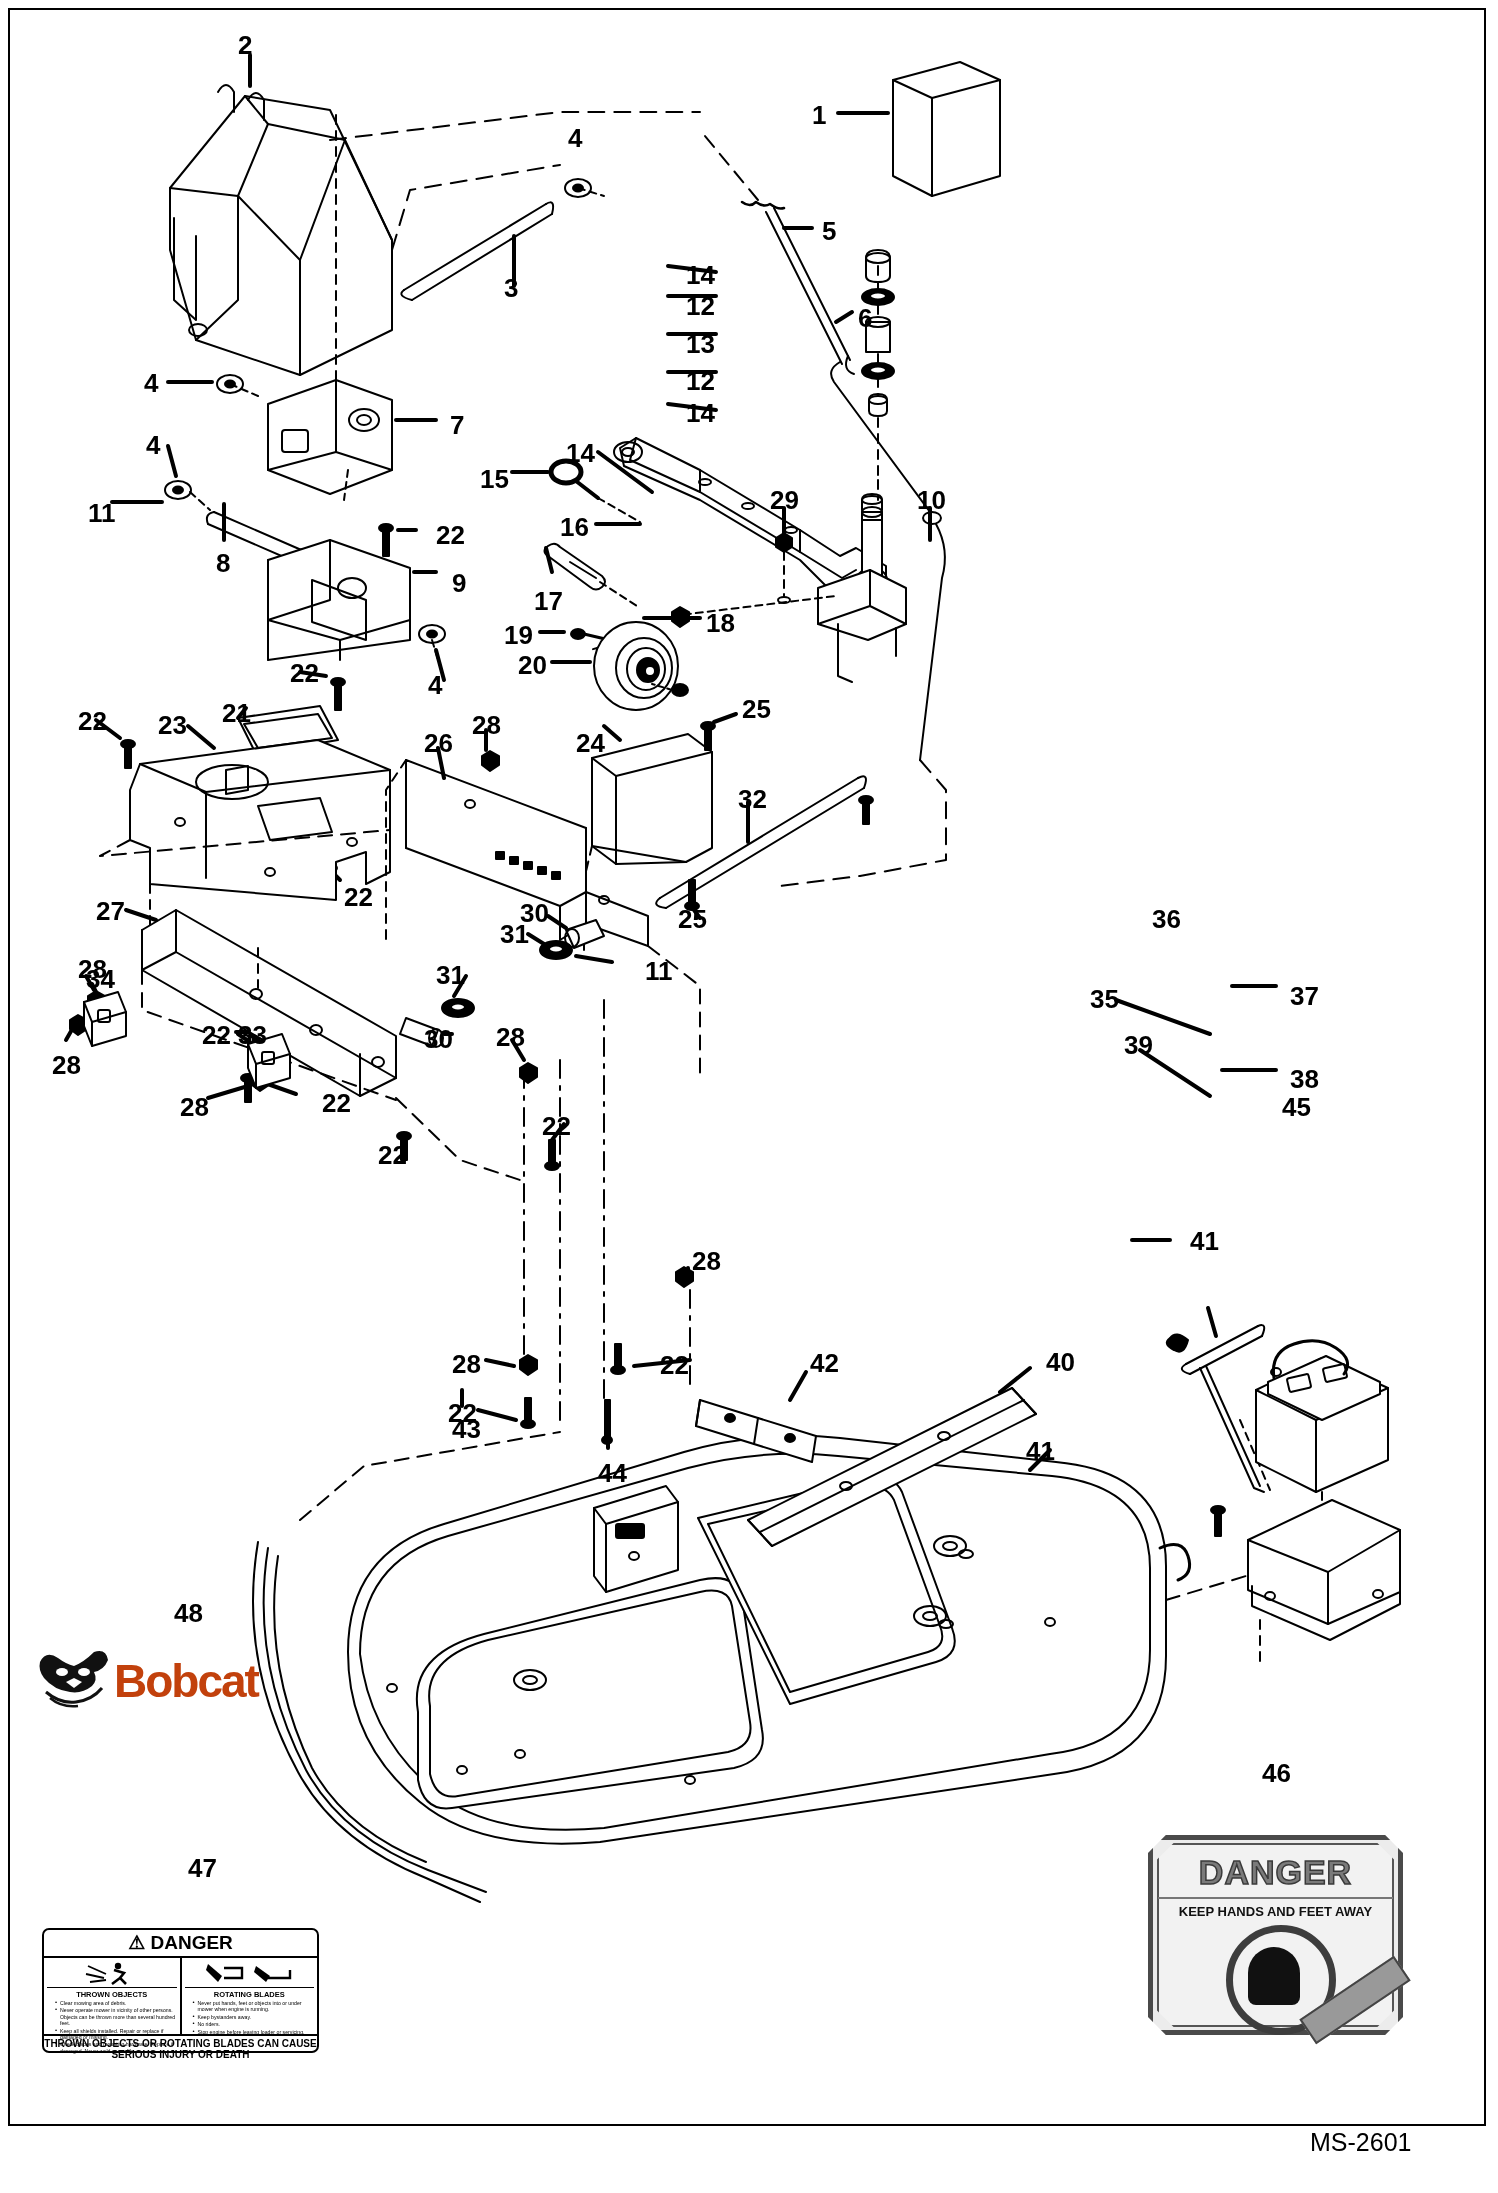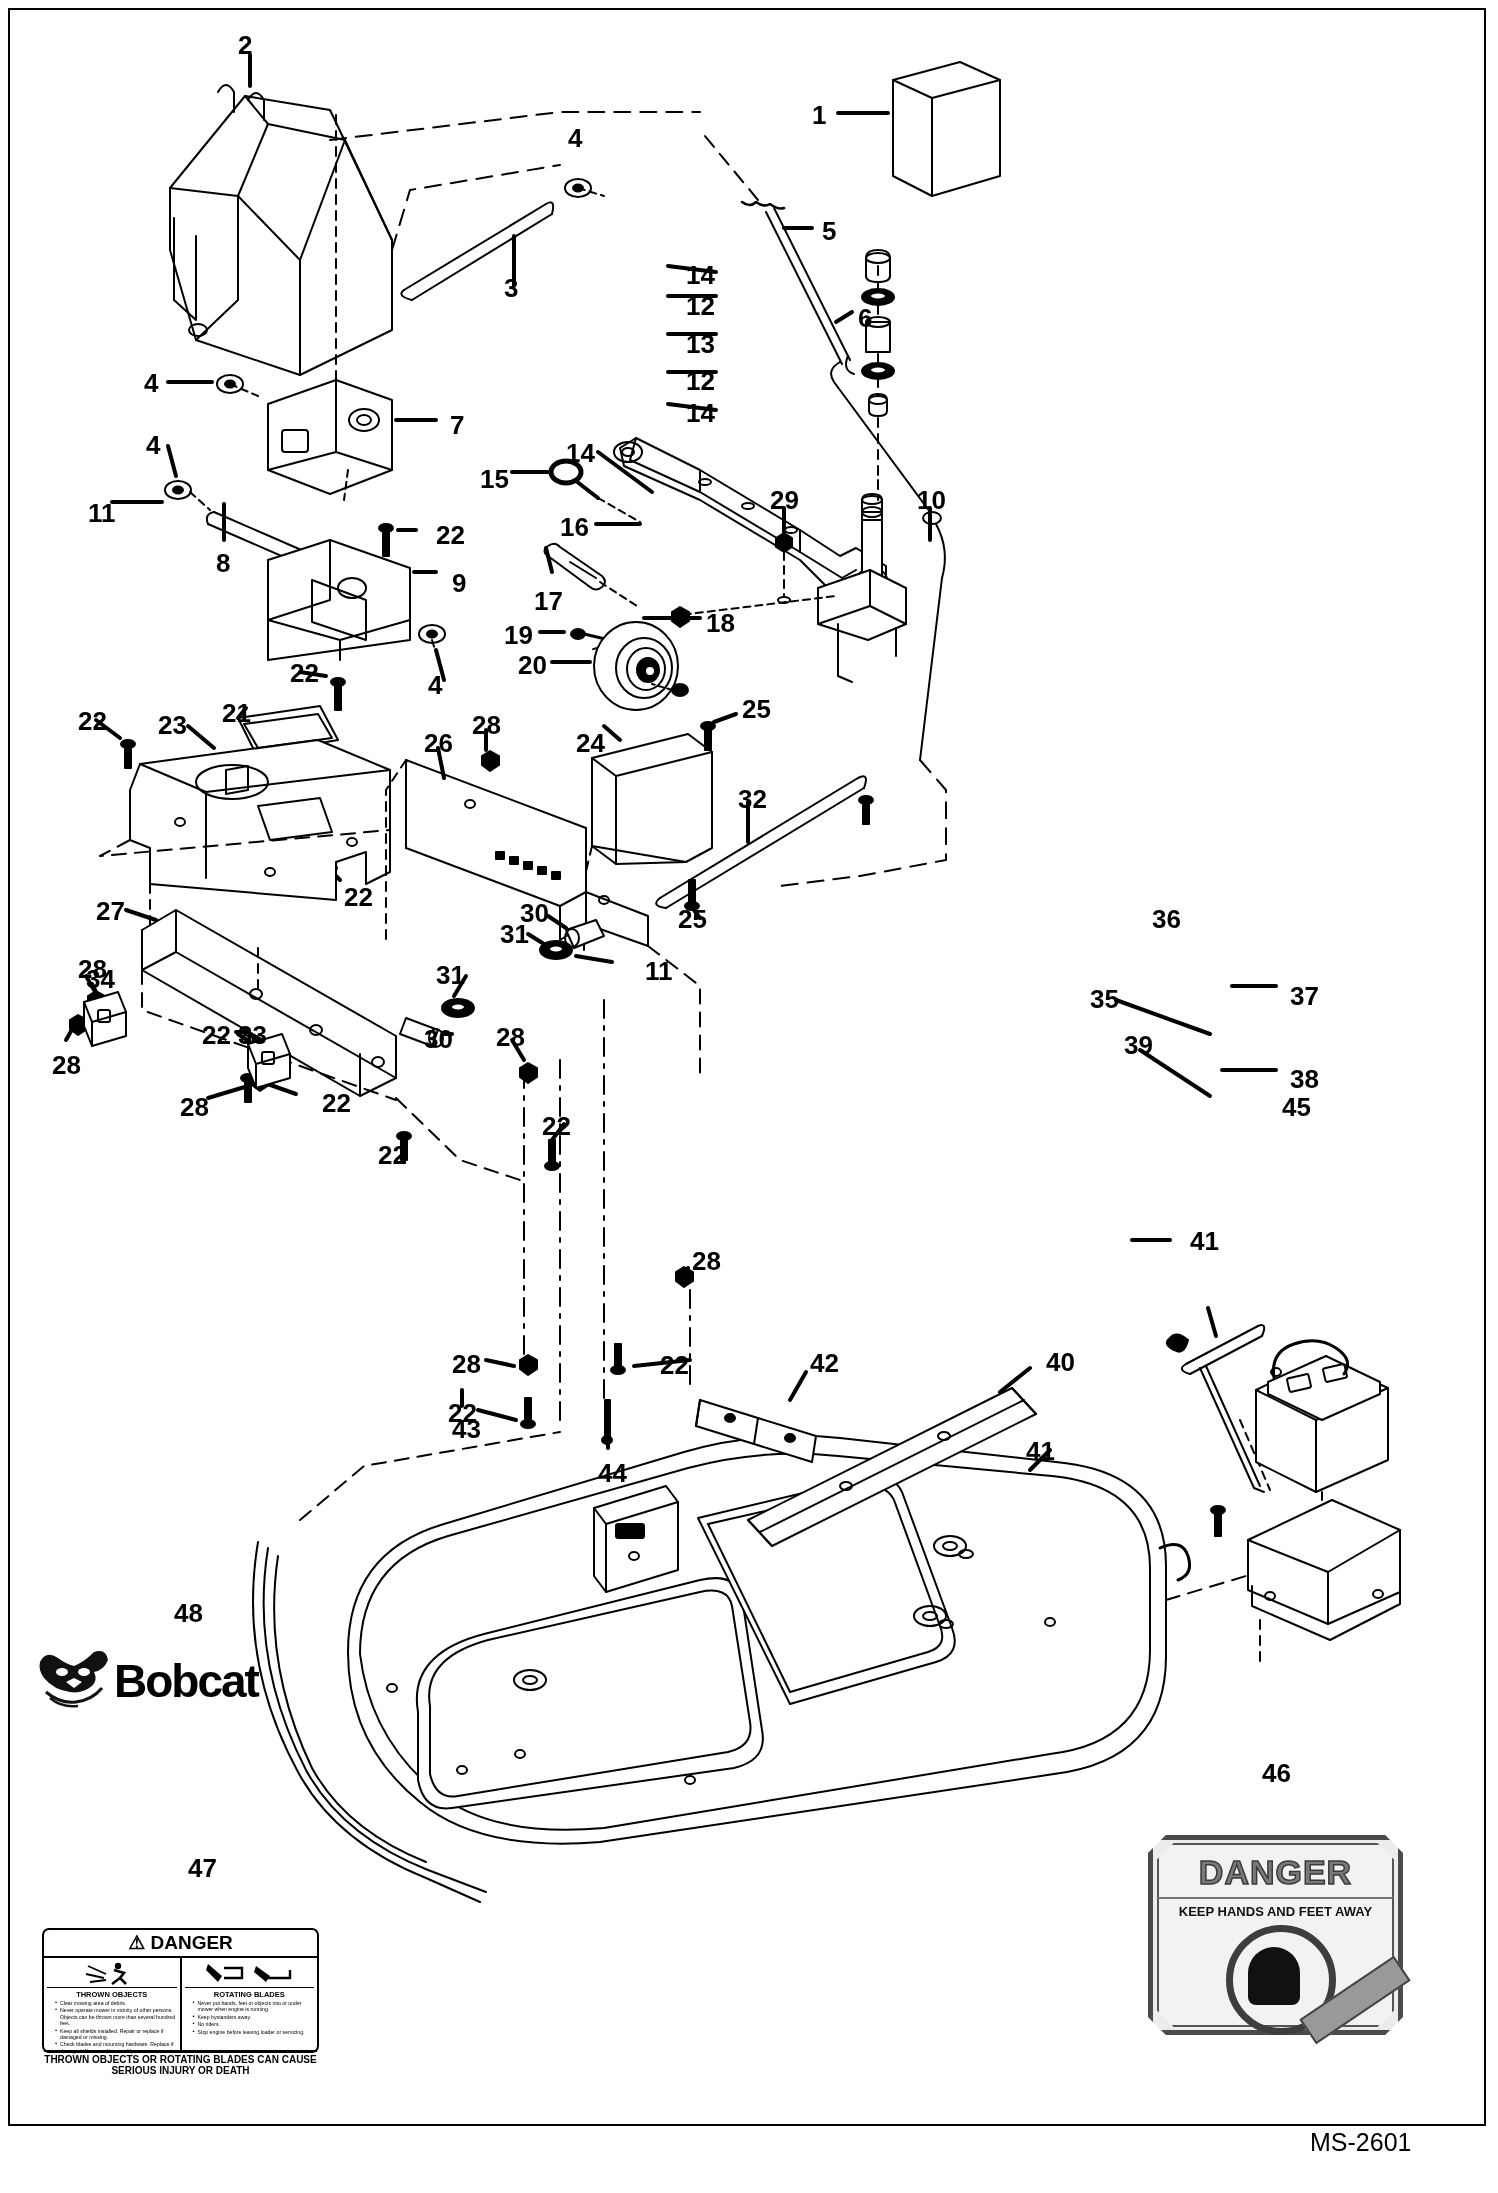--- a/index.html
+++ b/index.html
@@ -22,32 +22,32 @@
   #lbl46 .dtitle{position:absolute;left:20px;top:18px;right:20px;text-align:center;font-weight:bold;font-size:34px;
      color:#7a7a7a;-webkit-text-stroke:1.5px #3a3a3a;letter-spacing:1px;}
   #lbl46 .dsub{position:absolute;left:10px;top:62px;right:10px;text-align:center;font-weight:bold;font-size:13px;color:#111;border-top:2px solid #777;padding-top:5px;}
   #lbl46 .circ{position:absolute;left:78px;top:90px;width:96px;height:96px;border:7px solid #3d3d3d;border-radius:50%;}
   #lbl46 .hand{position:absolute;left:100px;top:112px;width:52px;height:58px;background:#111;
      border-radius:26px 26px 8px 8px;}
   #lbl46 .bar{position:absolute;left:150px;top:150px;width:110px;height:26px;background:#999;transform:rotate(-34deg);
      border:2px solid #444;}
   #lbl47{left:42px;top:1928px;width:277px;height:125px;border:2px solid #000;border-radius:7px;box-sizing:border-box;background:#fff;}
   #lbl47 .d-head{text-align:center;font-weight:bold;font-size:19px;border-bottom:2px solid #000;padding:1px 0 2px;}
-  #lbl47 .cols{display:flex;height:92px;}
+  #lbl47 .cols{display:flex;height:76px;}
   #lbl47 .col{flex:1;padding:2px 3px;}
   #lbl47 .col.left{border-right:2px solid #000;}
   #lbl47 .pic{height:27px;border-bottom:1.5px solid #000;display:flex;align-items:center;justify-content:center;}
   #lbl47 .ctitle{text-align:center;font-weight:bold;font-size:7.5px;margin:2px 0 1px;}
   #lbl47 ul{margin:0;padding-left:8px;list-style:none;}
   #lbl47 li{font-size:5.2px;line-height:6.4px;position:relative;padding-left:5px;margin-bottom:1px;}
   #lbl47 li:before{content:"•";position:absolute;left:0;top:-1px;font-size:6px;}
   #lbl47 .d-foot{text-align:center;font-weight:bold;font-size:10px;border-top:2px solid #000;padding:2px 0;}
   
   #logo48{position:absolute;left:36px;top:1648px;width:250px;height:70px;}
-  #logo48 .word{position:absolute;left:78px;top:6px;font-weight:bold;font-size:46px;letter-spacing:-2px;color:#000000;font-family:"Liberation Sans",sans-serif;}
+  #logo48 .word{position:absolute;left:78px;top:6px;font-weight:bold;font-size:46px;letter-spacing:-2px;color:#c2410c;font-family:"Liberation Sans",sans-serif;}
   #msnum{position:absolute;left:1310px;top:2128px;font-size:25px;color:#000;}
 </style>
 </head>
 <body>
 
 <div id="page">
 
   <div id="frame"></div>
 
   <svg class="art" viewBox="0 0 1498 2193">

